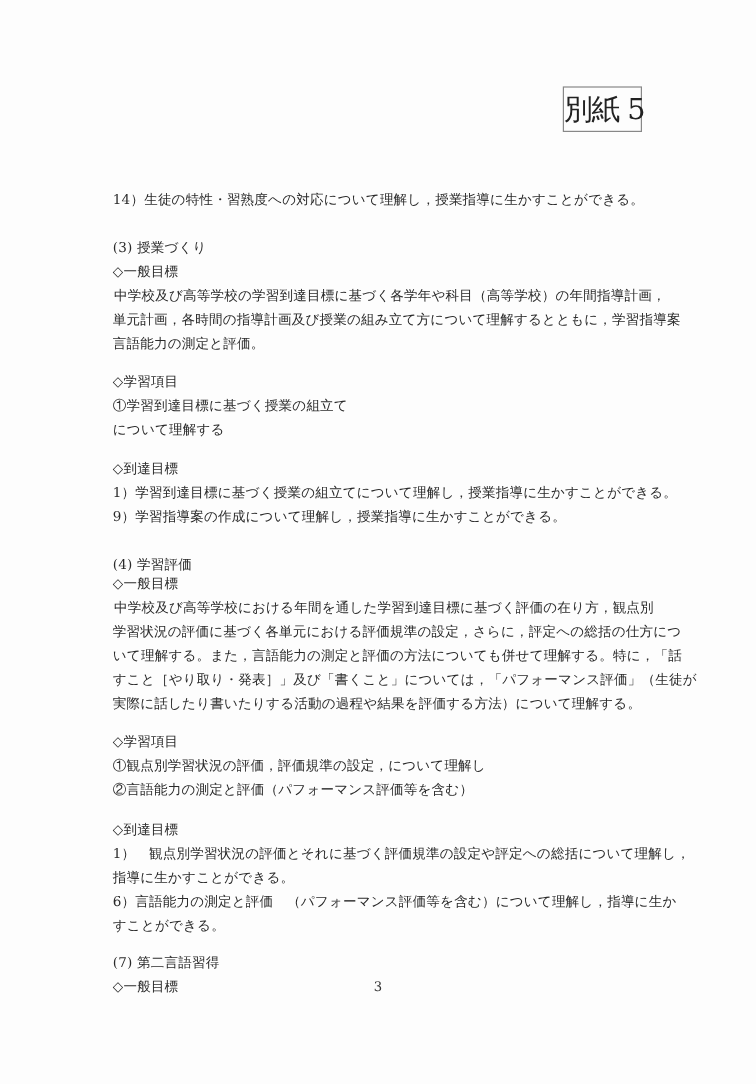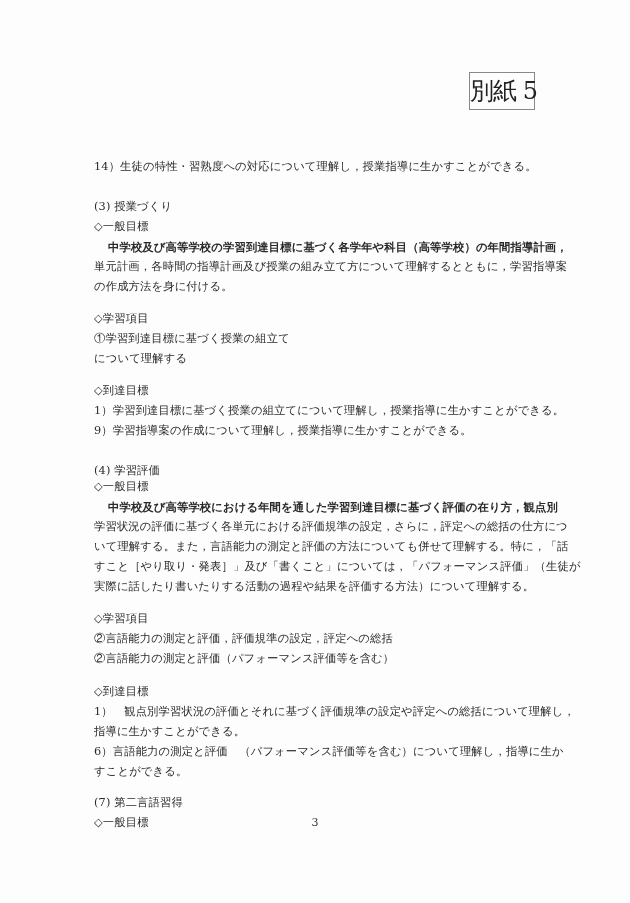--- a/index.html
+++ b/index.html
@@ -39,21 +39,21 @@
     .line {
       position: absolute;
       left: 94px;
       font-size: 11.3px;
       line-height: 20px;
       white-space: nowrap;
       color: #2a2a2a;
       letter-spacing: 0.15px;
       margin-top: 35px;
     }
-    .indent { left: 108px; font-weight: bold; }
+    .indent { left: 95px; }
     .page-num {
       position: absolute;
       top: 815px;
       left: 0;
       width: 630px;
       text-align: center;
       font-size: 11px;
       line-height: 16px;
       color: #333333;
     }
@@ -64,40 +64,40 @@
 <div class="page">
   <div class="tag-box">別紙 5</div>
 
   <div id="lines">
     <div class="line" style="top:122px">14）生徒の特性・習熟度への対応について理解し，授業指導に生かすことができる。</div>
 
     <div class="line" style="top:162px">(3) 授業づくり</div>
     <div class="line" style="top:182px">◇一般目標</div>
     <div class="line indent" style="top:202px">中学校及び高等学校の学習到達目標に基づく各学年や科目（高等学校）の年間指導計画，</div>
     <div class="line" style="top:222px">単元計画，各時間の指導計画及び授業の組み立て方について理解するとともに，学習指導案</div>
-    <div class="line" style="top:242px">の作成方法を身に付ける。</div>
+    <div class="line" style="top:242px">言語能力の測定と評価。</div>
 
     <div class="line" style="top:274px">◇学習項目</div>
     <div class="line" style="top:294px">①学習到達目標に基づく授業の組立て</div>
     <div class="line" style="top:314px">について理解する</div>
 
     <div class="line" style="top:346px">◇到達目標</div>
     <div class="line" style="top:366px">1）学習到達目標に基づく授業の組立てについて理解し，授業指導に生かすことができる。</div>
     <div class="line" style="top:386px">9）学習指導案の作成について理解し，授業指導に生かすことができる。</div>
 
     <div class="line" style="top:426px">(4) 学習評価</div>
     <div class="line" style="top:442px">◇一般目標</div>
     <div class="line indent" style="top:462px">中学校及び高等学校における年間を通した学習到達目標に基づく評価の在り方，観点別</div>
     <div class="line" style="top:482px">学習状況の評価に基づく各単元における評価規準の設定，さらに，評定への総括の仕方につ</div>
     <div class="line" style="top:502px">いて理解する。また，言語能力の測定と評価の方法についても併せて理解する。特に，「話</div>
     <div class="line" style="top:522px">すこと［やり取り・発表］」及び「書くこと」については，「パフォーマンス評価」（生徒が</div>
     <div class="line" style="top:542px">実際に話したり書いたりする活動の過程や結果を評価する方法）について理解する。</div>
 
     <div class="line" style="top:574px">◇学習項目</div>
-    <div class="line" style="top:594px">②言語能力の測定と評価，評価規準の設定，評定への総括</div>
+    <div class="line" style="top:594px">①観点別学習状況の評価，評価規準の設定，について理解し</div>
     <div class="line" style="top:614px">②言語能力の測定と評価（パフォーマンス評価等を含む）</div>
 
     <div class="line" style="top:647px">◇到達目標</div>
     <div class="line" style="top:667px">1）　観点別学習状況の評価とそれに基づく評価規準の設定や評定への総括について理解し，</div>
     <div class="line" style="top:687px">指導に生かすことができる。</div>
     <div class="line" style="top:707px">6）言語能力の測定と評価　（パフォーマンス評価等を含む）について理解し，指導に生か</div>
     <div class="line" style="top:727px">すことができる。</div>
 
     <div class="line" style="top:758px">(7) 第二言語習得</div>
     <div class="line" style="top:778px">◇一般目標</div>

